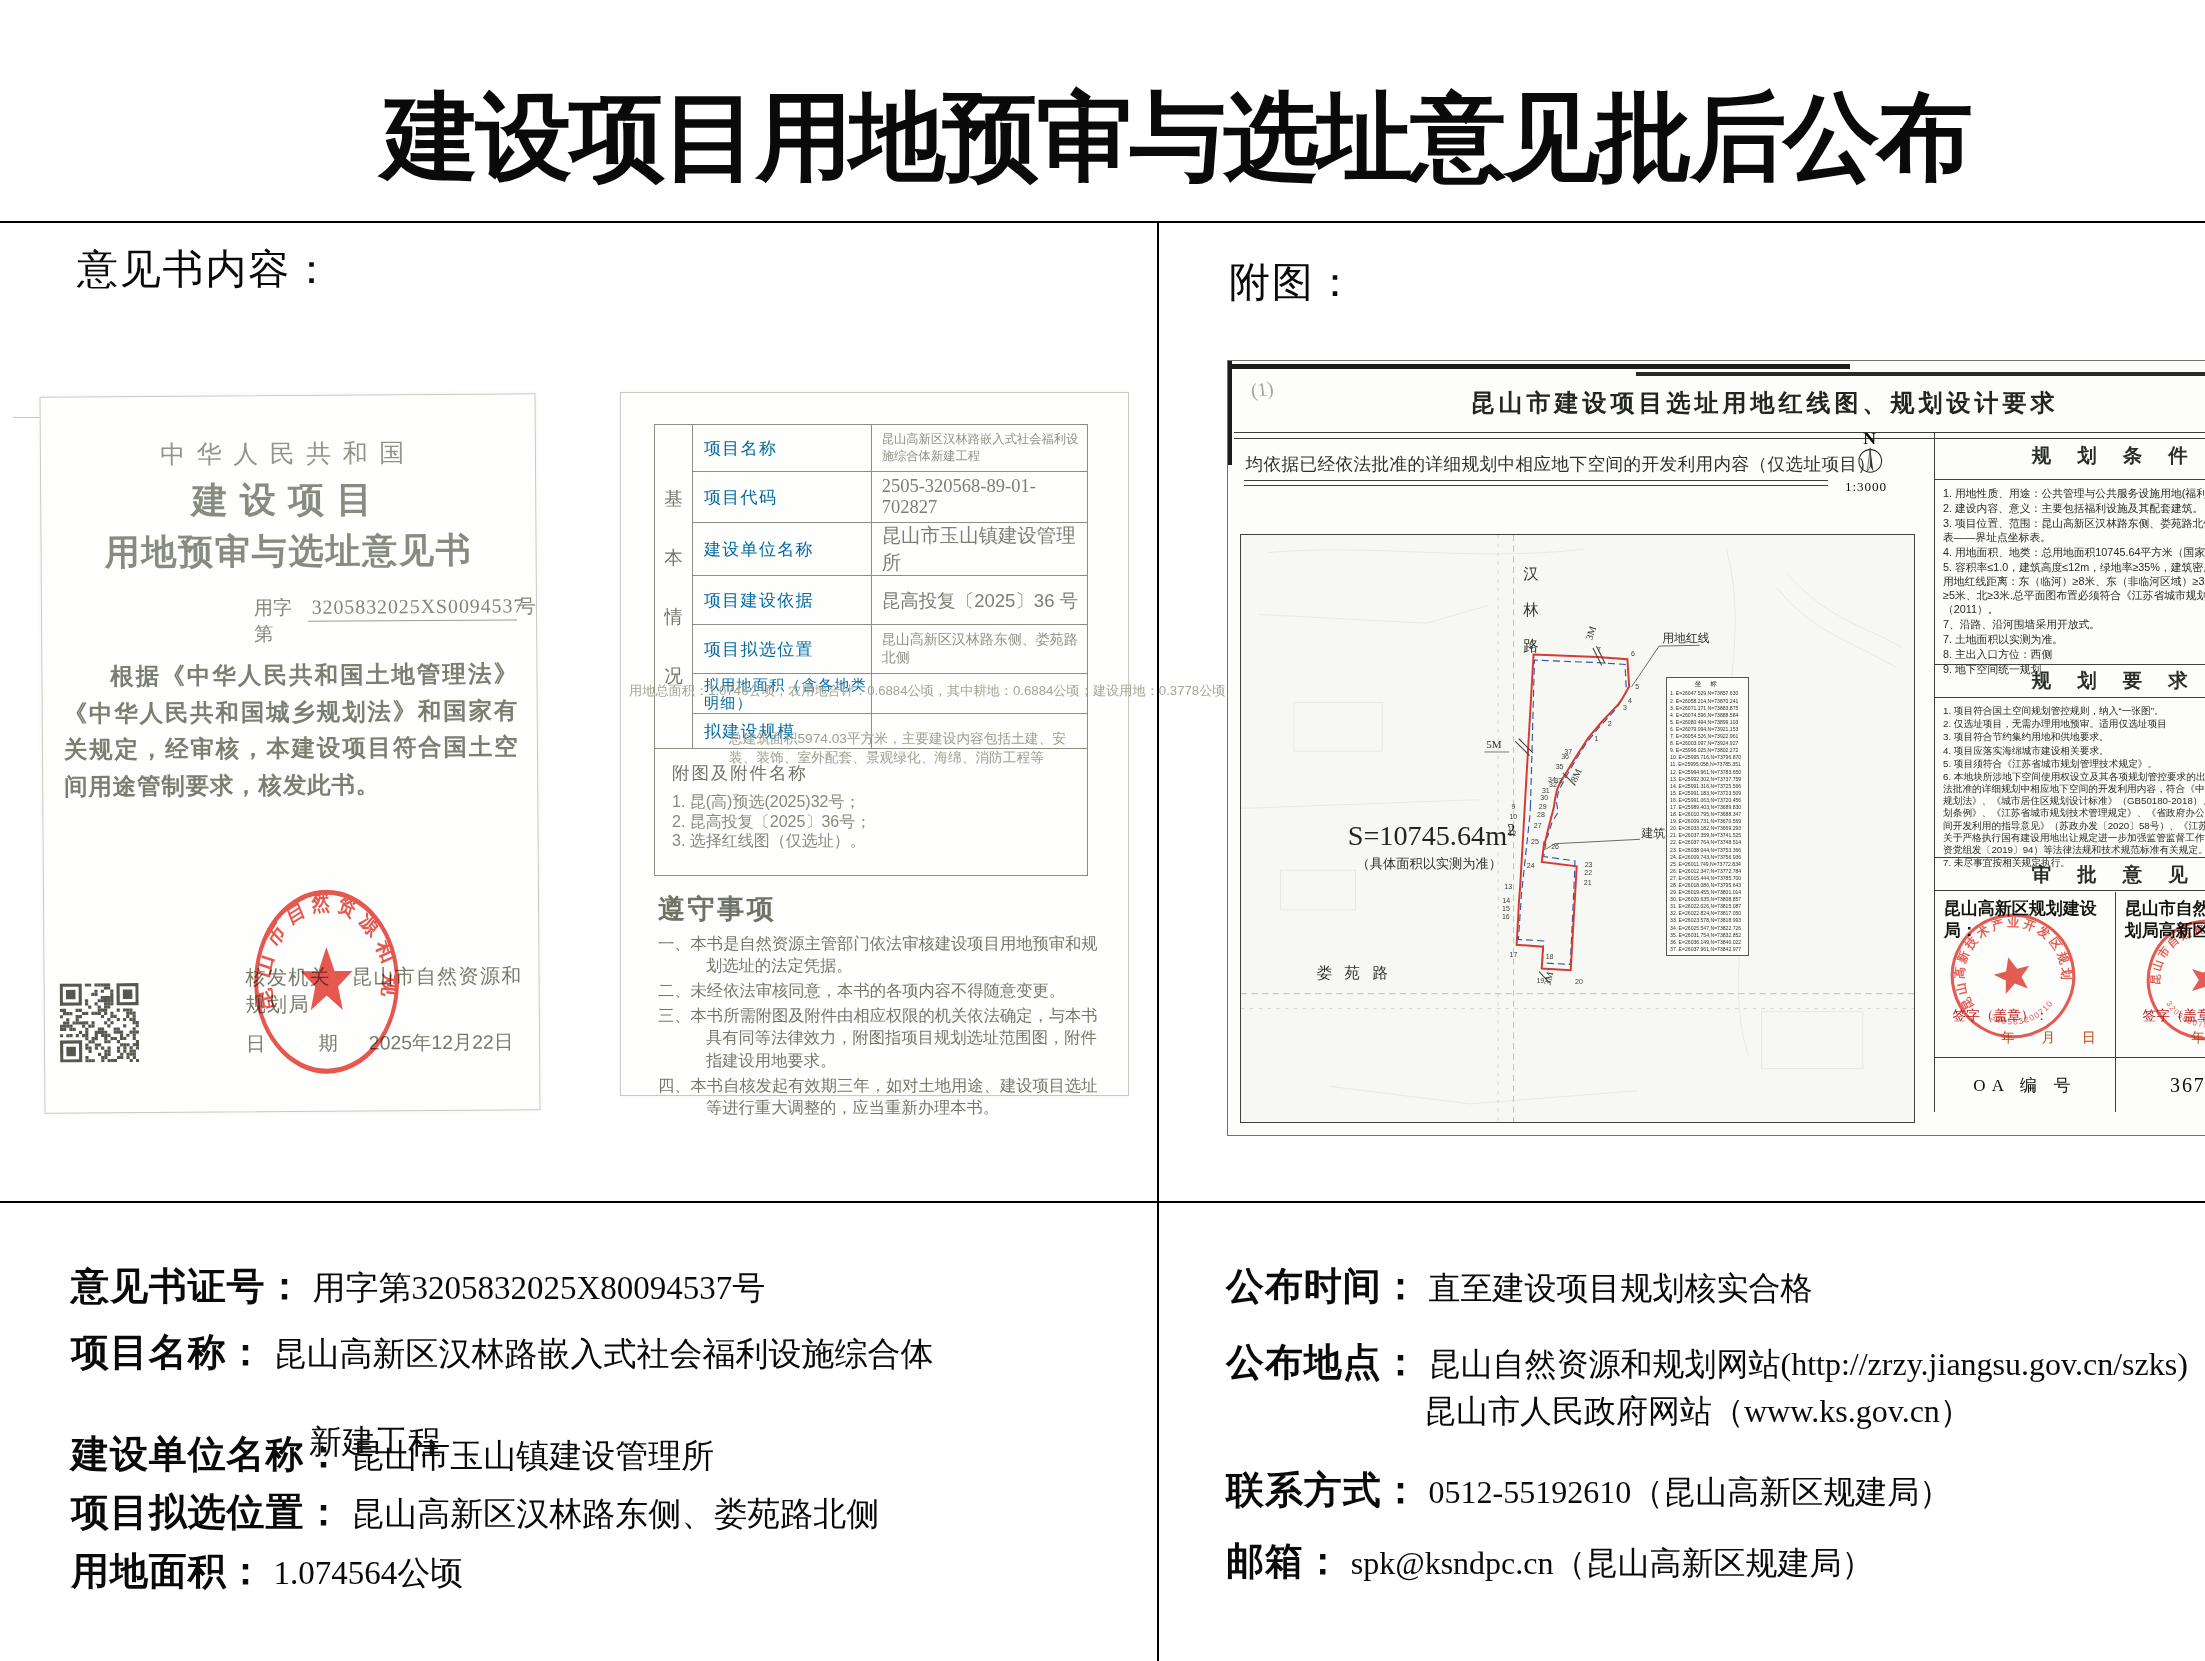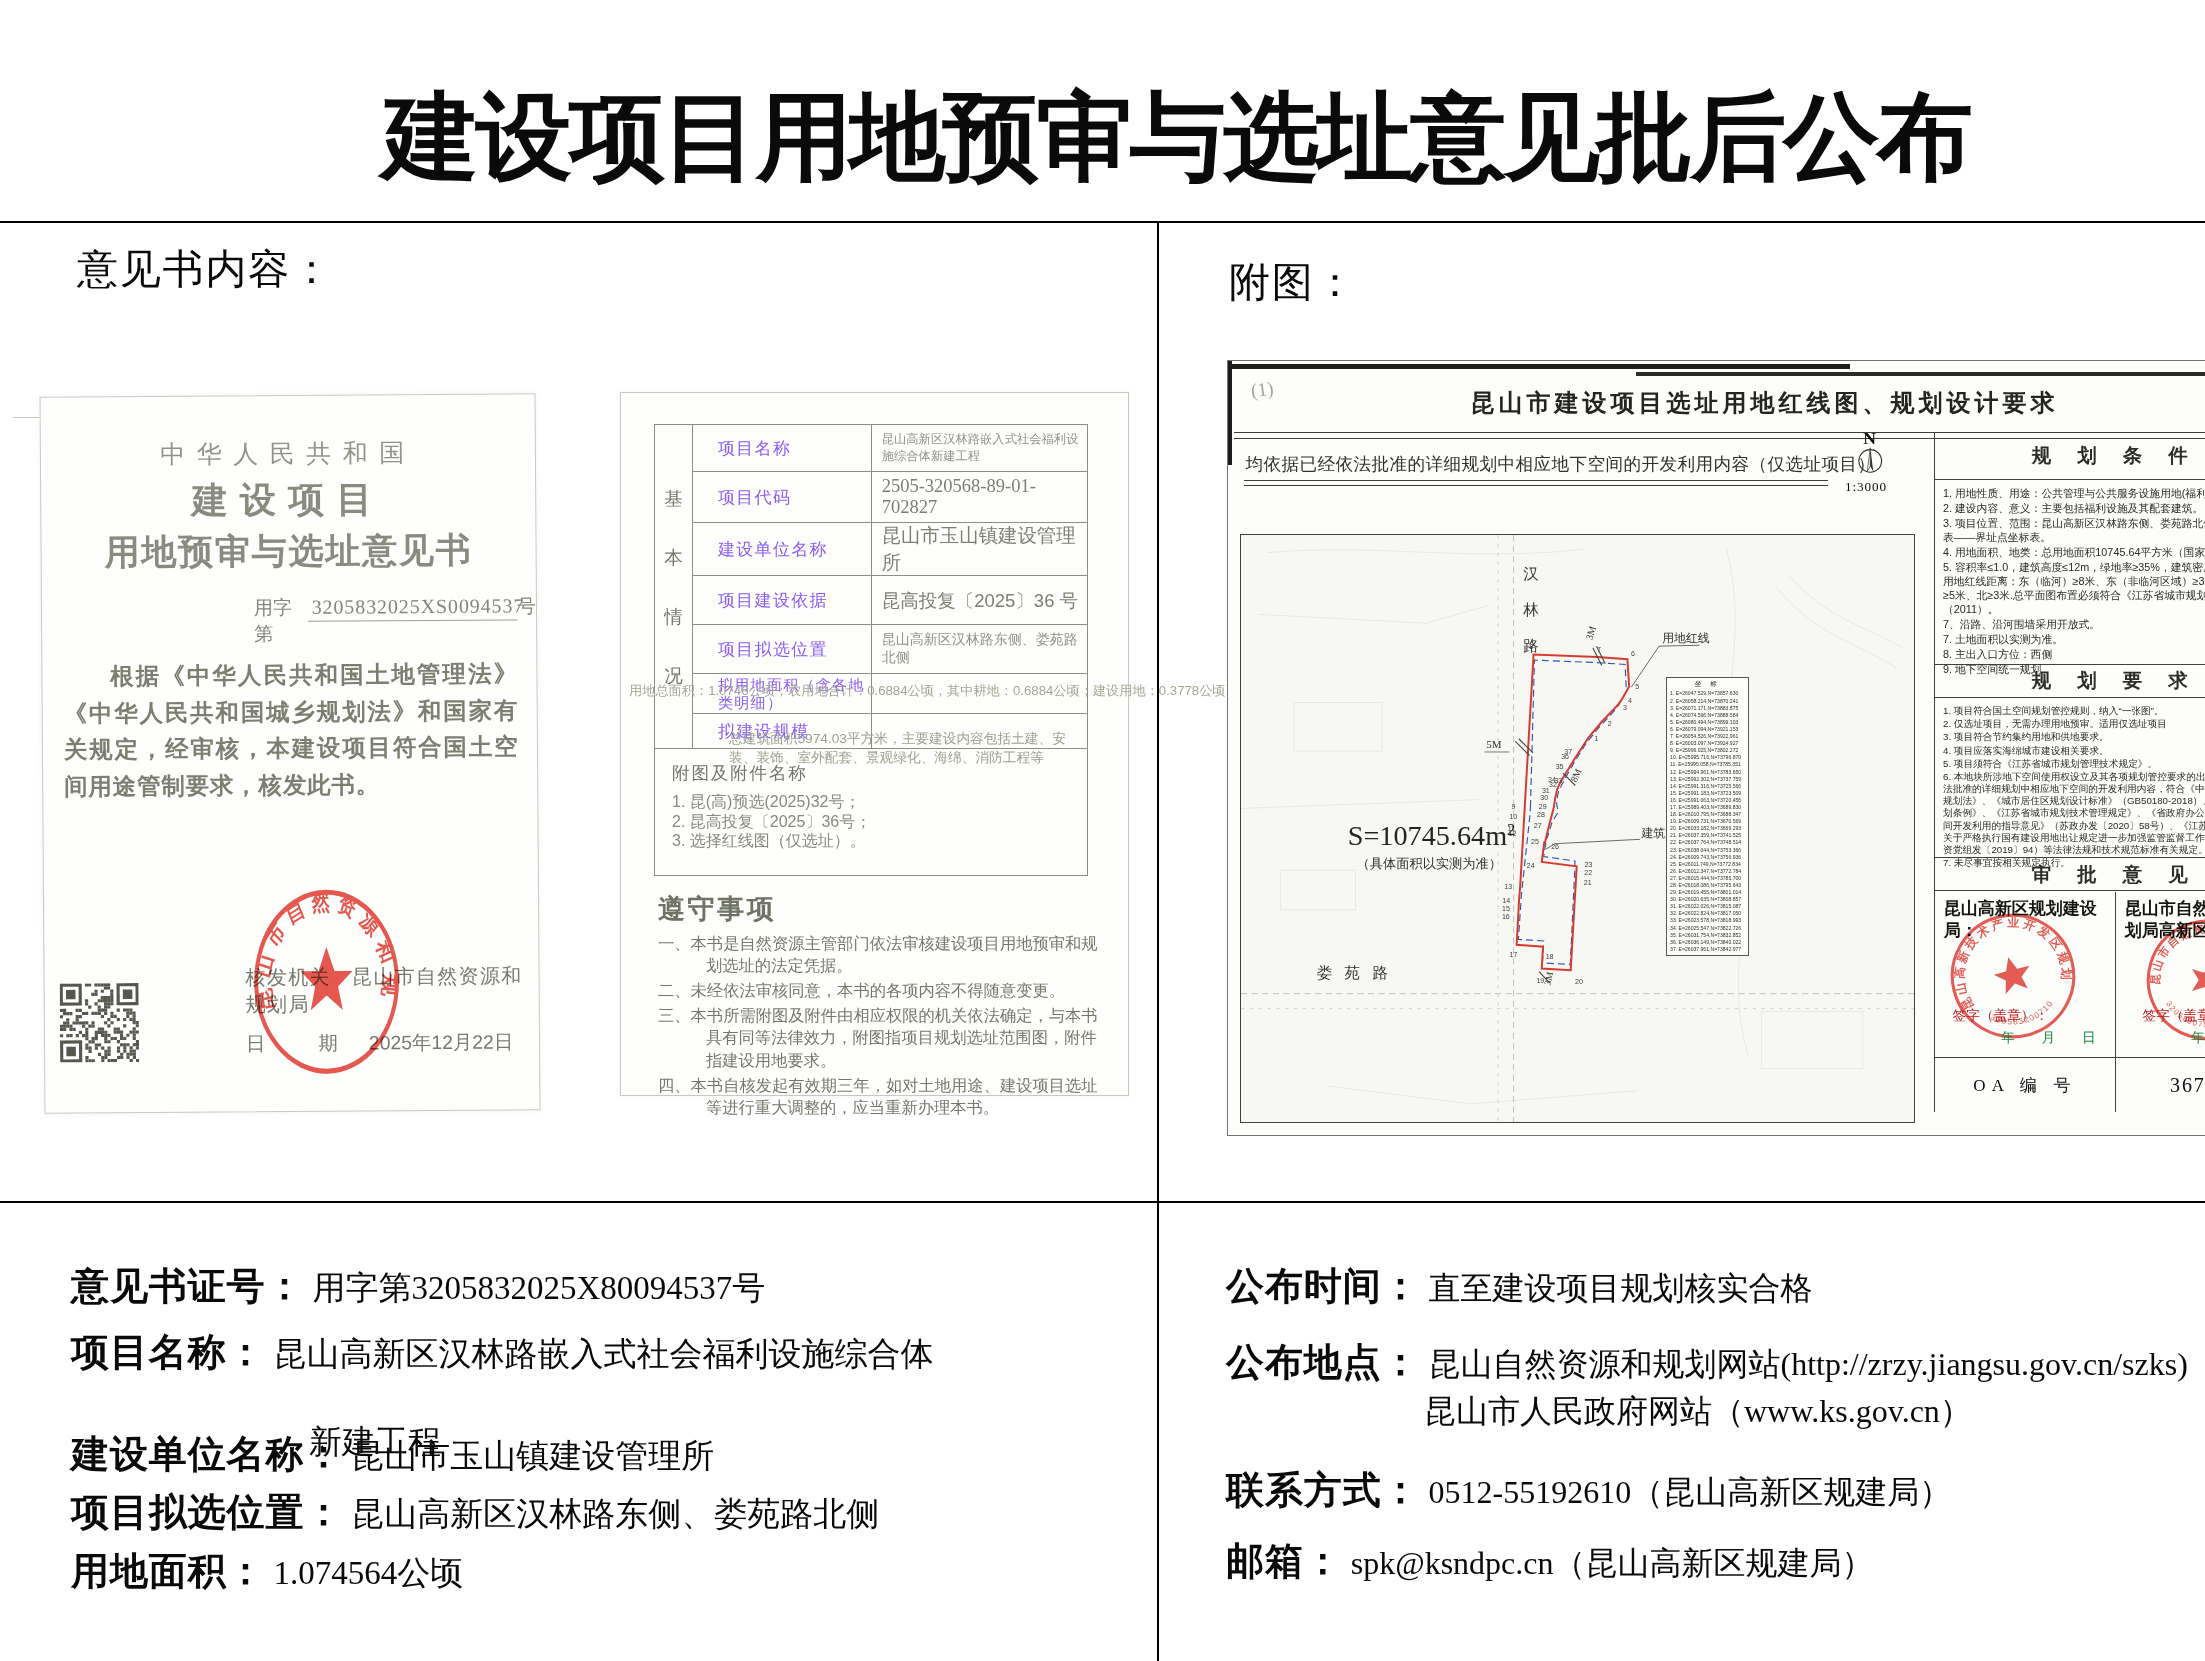--- a/index.html
+++ b/index.html
@@ -49,21 +49,21 @@
   #doc2{left:620px;top:392px;width:507px;height:702px;}
   #doc2 .t-grid{position:absolute;left:33px;top:31px;width:432px;display:grid;
         grid-template-columns:37px 179px 216px;grid-template-rows:46px 51px 53px 49px 49px 40px 35px;
         border:0.9px solid #8b8e82;}
   #doc2 .cell{border-left:0.9px solid #8b8e82;border-top:0.9px solid #8b8e82;display:flex;align-items:center;}
   #doc2 .cell.first-row{border-top:none;}
   #doc2 .side-cell{grid-row:1/8;grid-column:1;border-left:none;border-top:none;
         display:flex;flex-direction:column;justify-content:space-evenly;align-items:center;
         font-size:18.5px;color:#72766a;padding:26.5px 0;
         font-family:"Liberation Sans","DejaVu Sans",sans-serif;}
-  #doc2 .lbl{padding-left:25px;font-size:17px;letter-spacing:1.3px;color:#8b5cf6;
+  #doc2 .lbl{padding-left:11px;font-size:17px;letter-spacing:1.3px;color:#0369a1;
         font-family:"Liberation Sans","DejaVu Sans",sans-serif;}
   #doc2 .val{padding-left:9.7px;font-family:"Liberation Sans","DejaVu Sans",sans-serif;}
   .v-r0{font-size:12.3px;color:#8f9386;}
   .v-r1{font-size:18.5px;color:#7c8073;font-family:"Liberation Serif","DejaVu Serif",serif !important;}
   .v-r2{font-size:19.4px;color:#7c8073;}
   .v-r3{font-size:18.5px;color:#7c8073;}
   .v-r4{font-size:14px;color:#8f9386;}
   #ov-area{left:8px;top:289px;width:573px;font-size:13.2px;white-space:nowrap;color:#a2a795;
         font-family:"Liberation Sans","DejaVu Sans",sans-serif;}
   #ov-scale{left:108px;top:336px;width:357px;font-size:13.7px;line-height:1.4;color:#9ba08f;
@@ -113,21 +113,21 @@
   .rc-list{padding:6.2px 8px;color:#272a24;font-family:"Liberation Sans","DejaVu Sans",sans-serif;}
   #cond-list div{font-size:10.8px;line-height:1.28;margin-bottom:1.3px;}
   #req-list div{font-size:9.7px;line-height:1.26;margin-bottom:0.9px;}
   .stamp-cell{position:absolute;top:0;bottom:0;overflow:visible;}
   #stamp-cell-l{left:0;width:180px;border-right:1.3px solid #3f423b;}
   #stamp-cell-r{left:181px;right:0;}
   .org-label{position:absolute;left:8.8px;top:6.2px;right:6.2px;font-size:17px;font-weight:bold;color:#15150f;
         font-family:"Liberation Sans","DejaVu Sans",sans-serif;line-height:1.3;}
   .sign-label{position:absolute;left:17.6px;bottom:32px;font-size:13.7px;color:#b91c1c;
         font-family:"Liberation Sans","DejaVu Sans",sans-serif;}
-  .ymd-label{position:absolute;left:66px;bottom:9.7px;font-size:13.7px;letter-spacing:11.5px;color:#15803d;
+  .ymd-label{position:absolute;left:66px;bottom:9.7px;font-size:13.7px;letter-spacing:11.5px;color:#c2410c;
         font-family:"Liberation Sans","DejaVu Sans",sans-serif;white-space:nowrap;margin-top:32px;}
   .appr-stamp{position:absolute;mix-blend-mode:multiply;opacity:.88;}
   #oa-left{position:absolute;left:0;top:0;bottom:0;width:180px;border-right:1.3px solid #3f423b;
         display:flex;align-items:center;justify-content:center;font-size:17px;letter-spacing:6.2px;}
   #oa-right{position:absolute;left:181px;right:0;top:0;bottom:0;display:flex;align-items:center;
         justify-content:center;font-size:20px;letter-spacing:1.8px;}
 
   
   .sum-line{position:absolute;display:flex;align-items:baseline;white-space:nowrap;}
   .sum-label{font-size:38px;font-weight:bold;letter-spacing:0.9px;}

